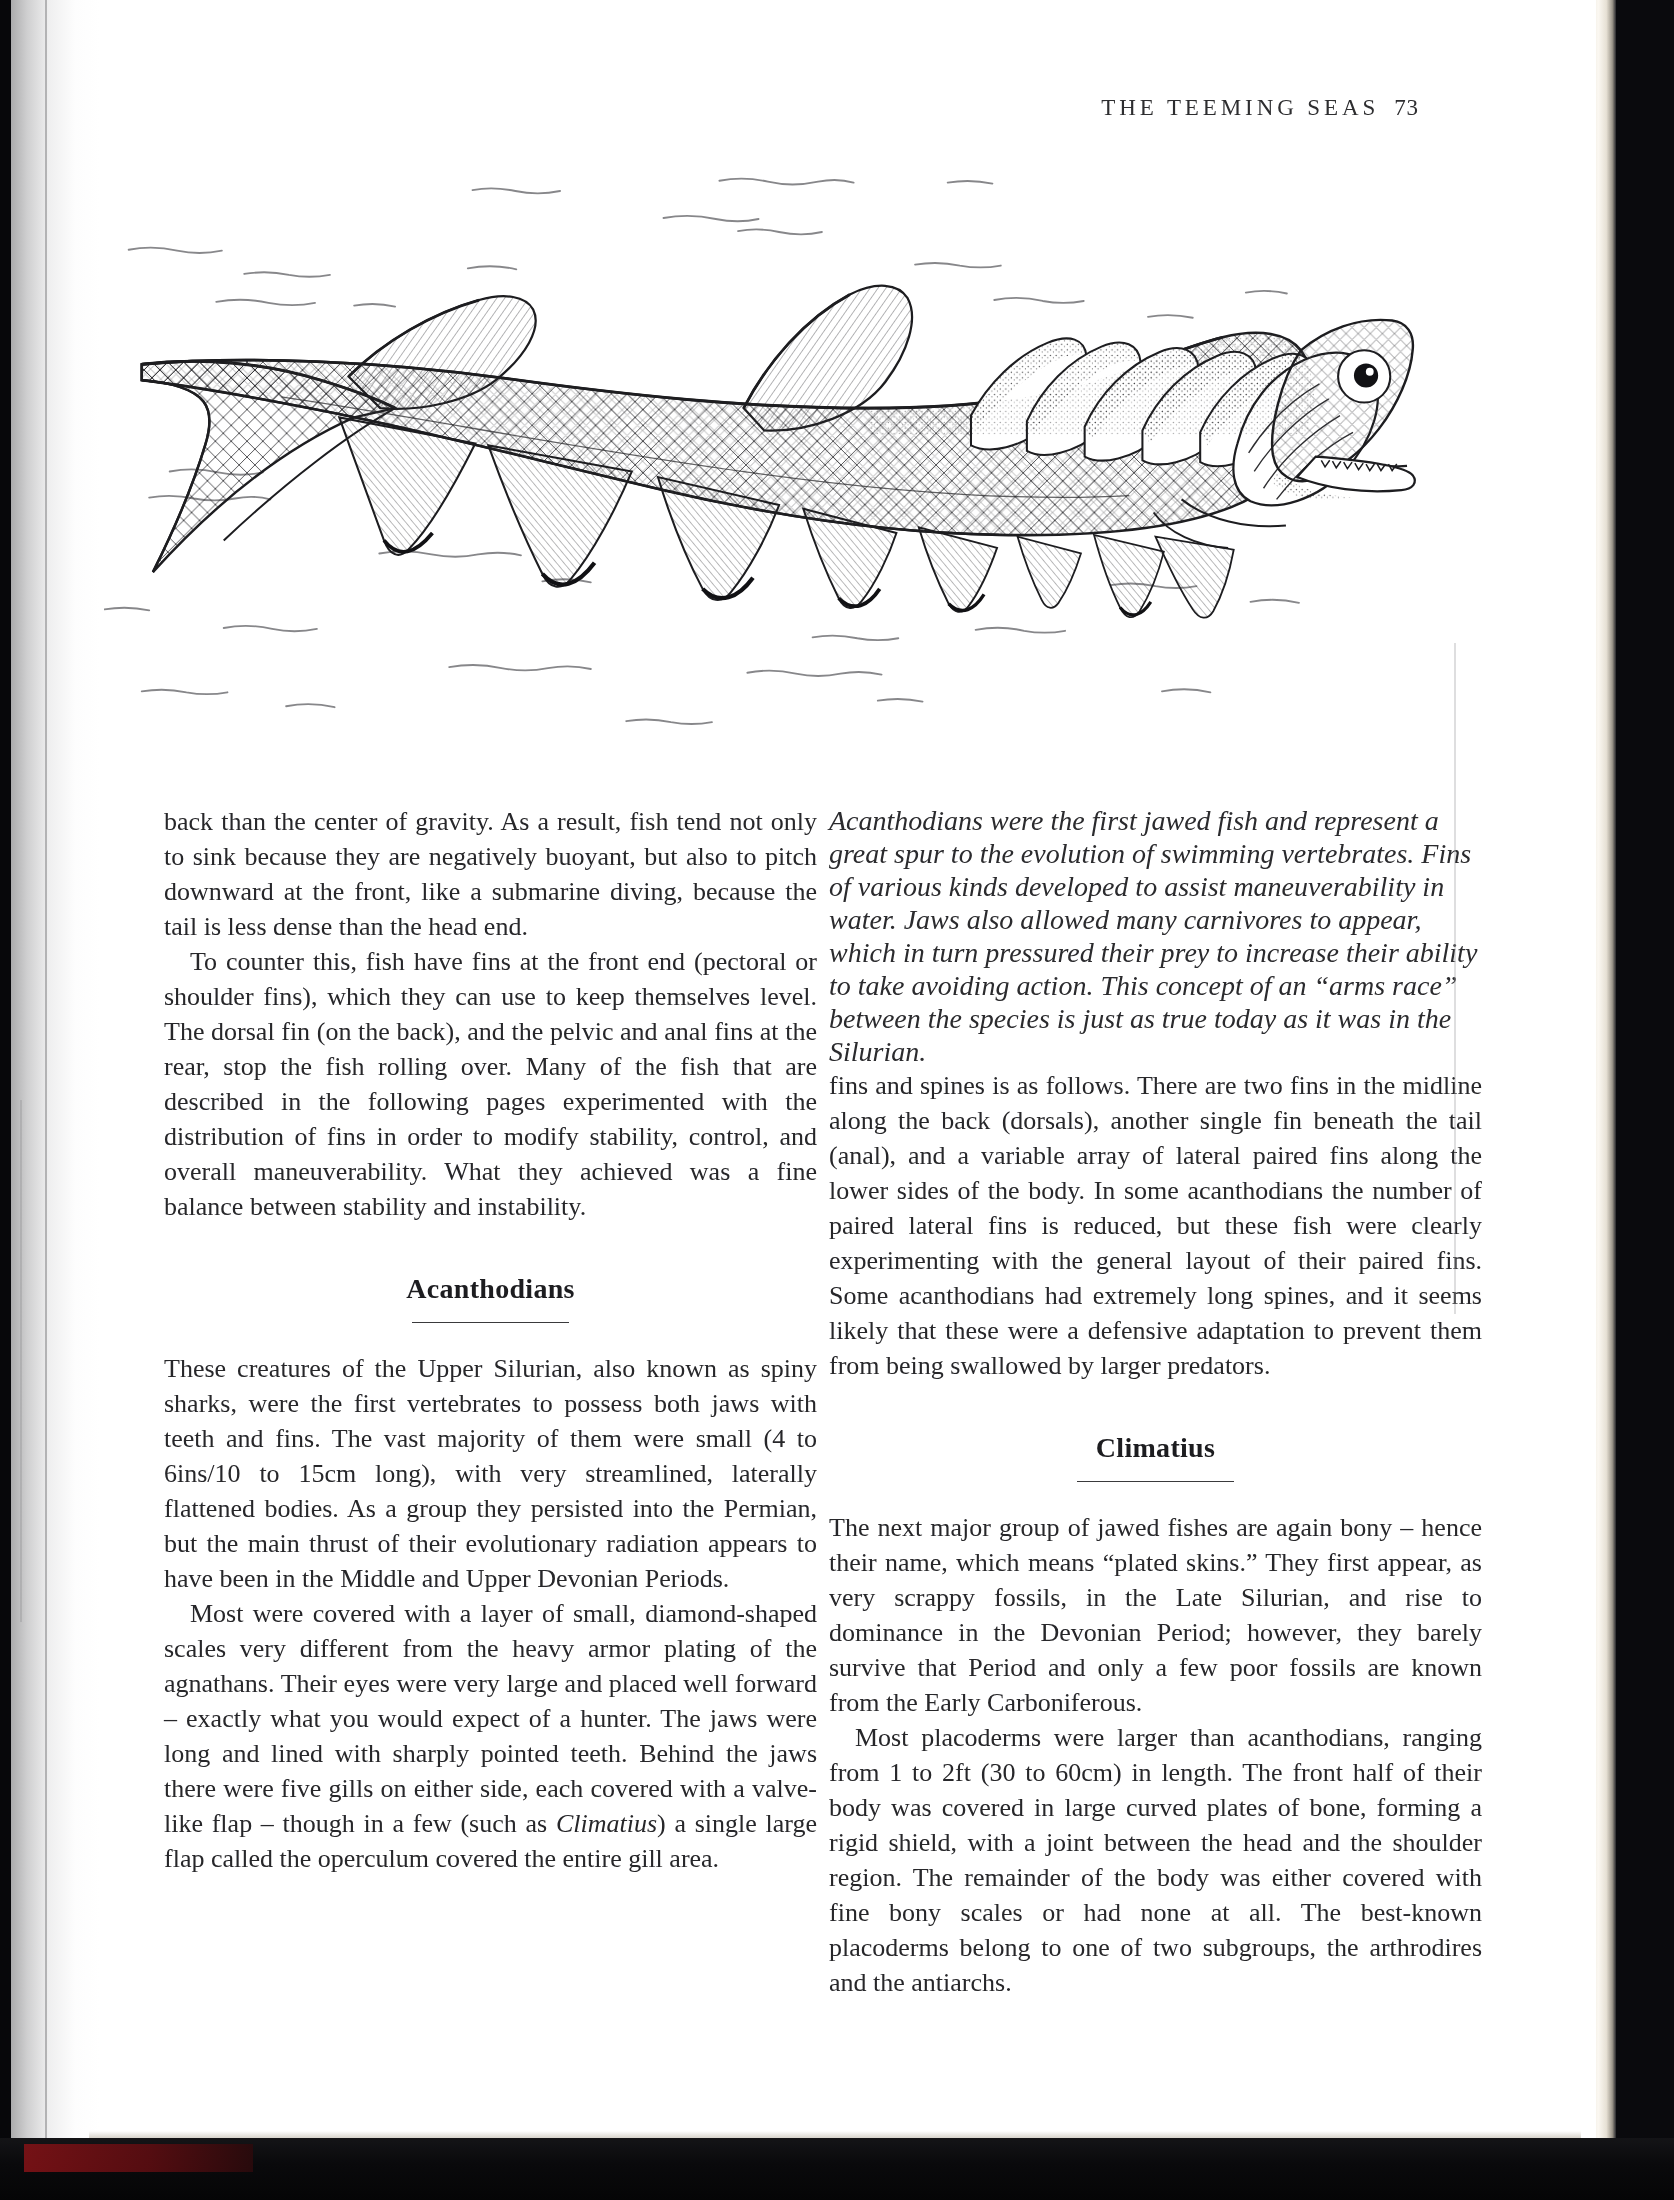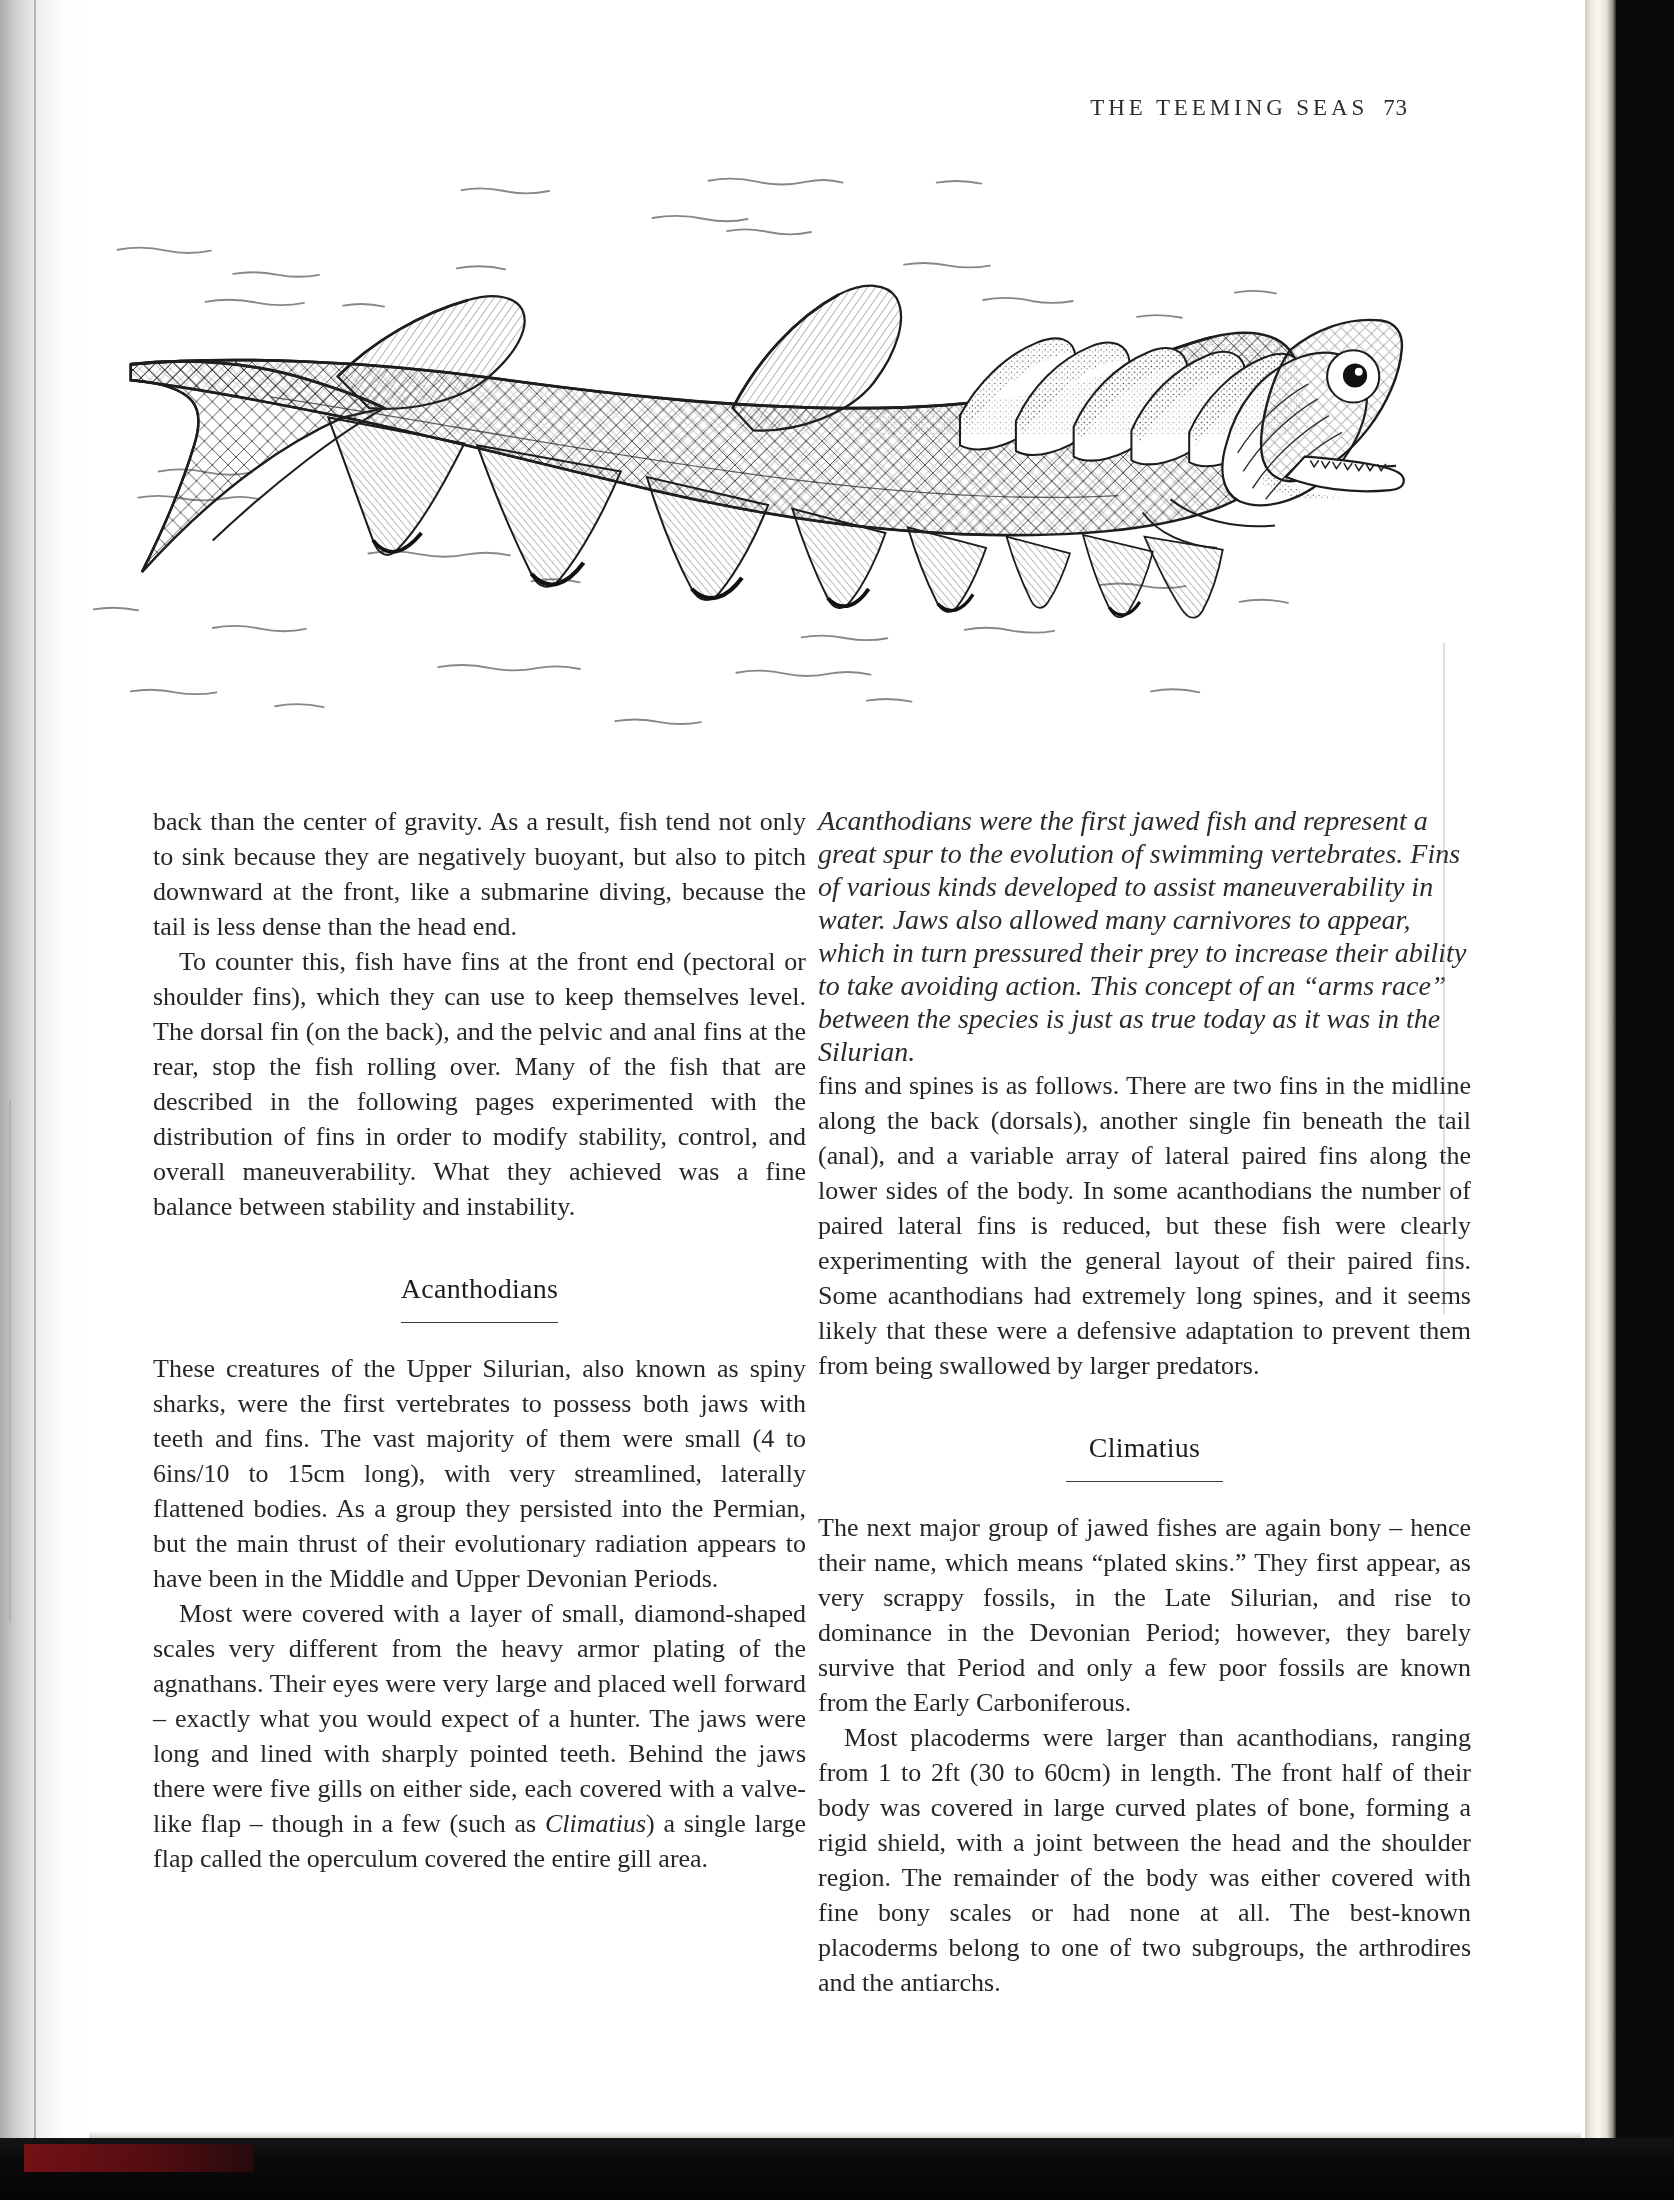--- a/index.html
+++ b/index.html
@@ -25,21 +25,21 @@
     background:linear-gradient(90deg,#3a3a38 0%,#cfcabd 14%,#efeae0 34%,#fbf8f2 52%,#e6e0d4 74%,#9c968a 90%,#26262a 100%);
   }
   .page-edge-line{
     position:absolute;top:0;right:97px;width:2.8px;height:2200px;
     background:linear-gradient(180deg,#2a2a2c,#6a6a66 30%,#3c3c3e 70%,#1d1d20);
     opacity:.85;
   }
 
   
   #page{
-    position:absolute;left:0;top:0;width:1585px;height:2149px;
+    position:absolute;left:11px;top:0;width:1585px;height:2149px;
     background:#ffffff;
   }
   
   .gutter-shadow{
     position:absolute;left:0;top:0;width:89px;height:2149px;
     background:linear-gradient(90deg,
       rgba(120,120,122,.62) 0%,
       rgba(150,150,152,.46) 18%,
       rgba(196,196,198,.28) 42%,
       rgba(235,235,236,.10) 72%,
@@ -110,21 +110,21 @@
     font-style:italic;
     font-size:28px;
     line-height:33px;
     color:#2b2b2e;
     text-align:left;
     margin:0 0 43px 0;
   }
 
   .subhead-wrap{margin:48px 0 28px 0;text-align:center;}
   .subhead{
-    font-size:28px;font-weight:normal;color:#1d1d20;
+    font-size:28px;font-weight:bold;color:#1d1d20;
     letter-spacing:0.3px;line-height:1.2;
   }
   .subhead-rule{
     width:157px;height:1.9px;background:#3a3a3c;
     margin:16px auto 0 auto;
   }
   em{}
 </style>
 </head>
 <body>

